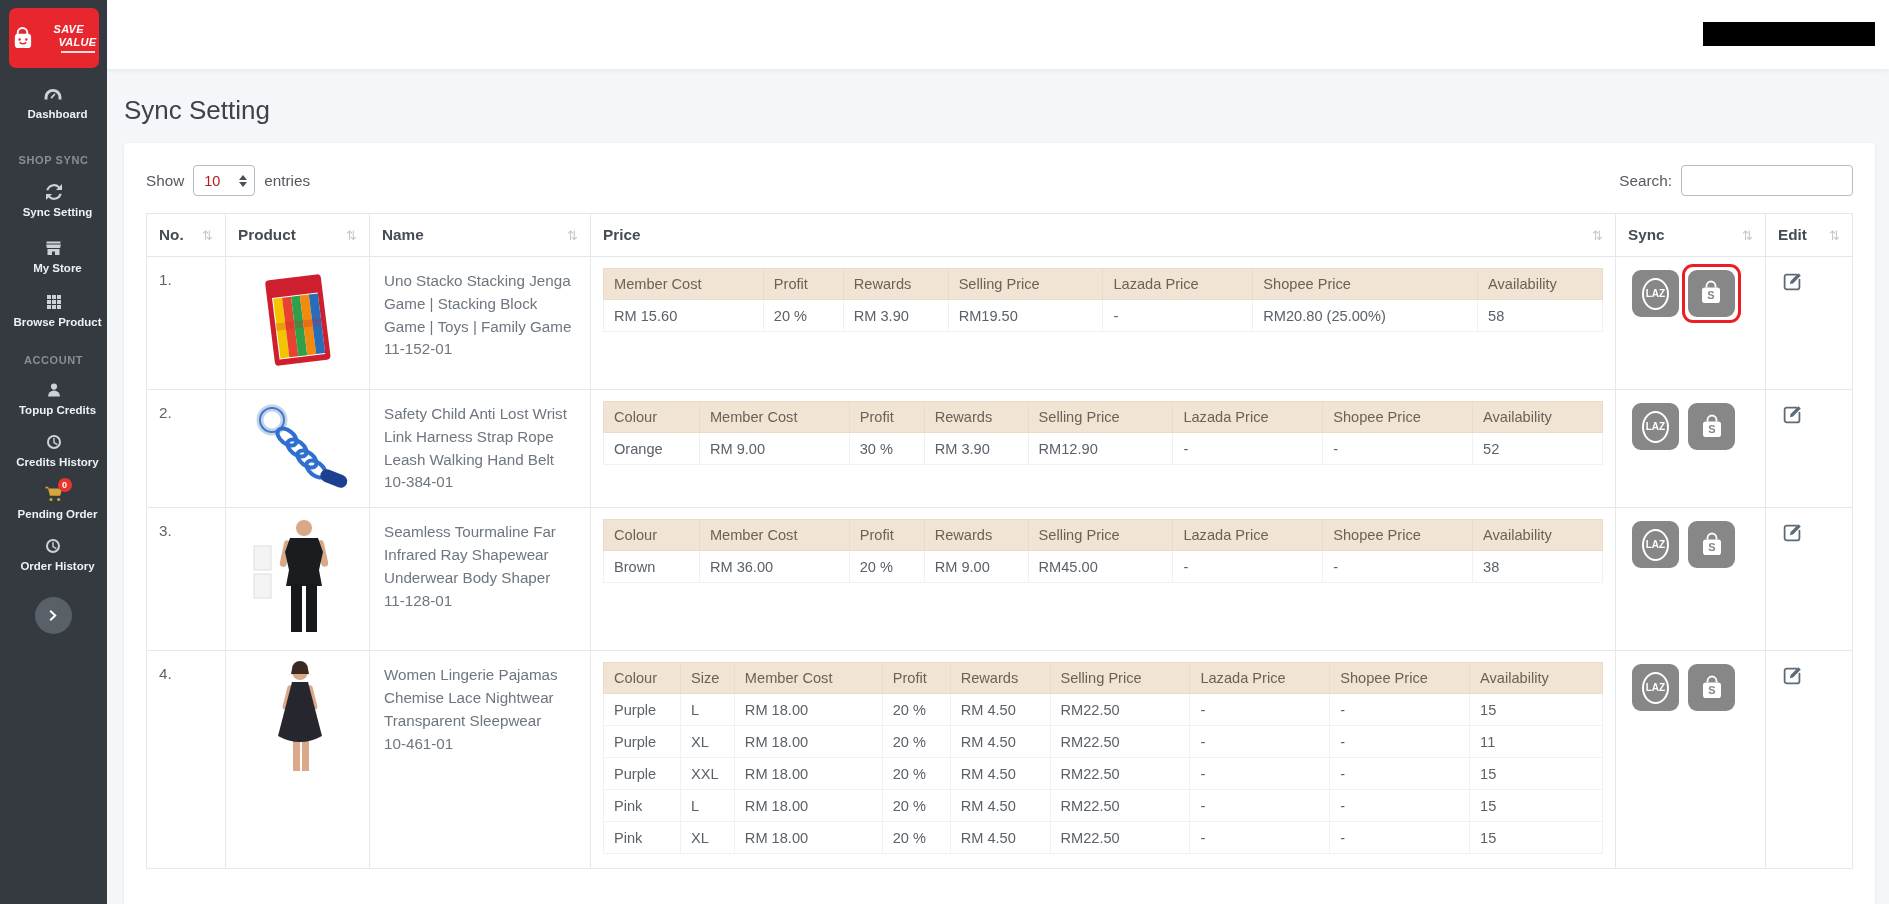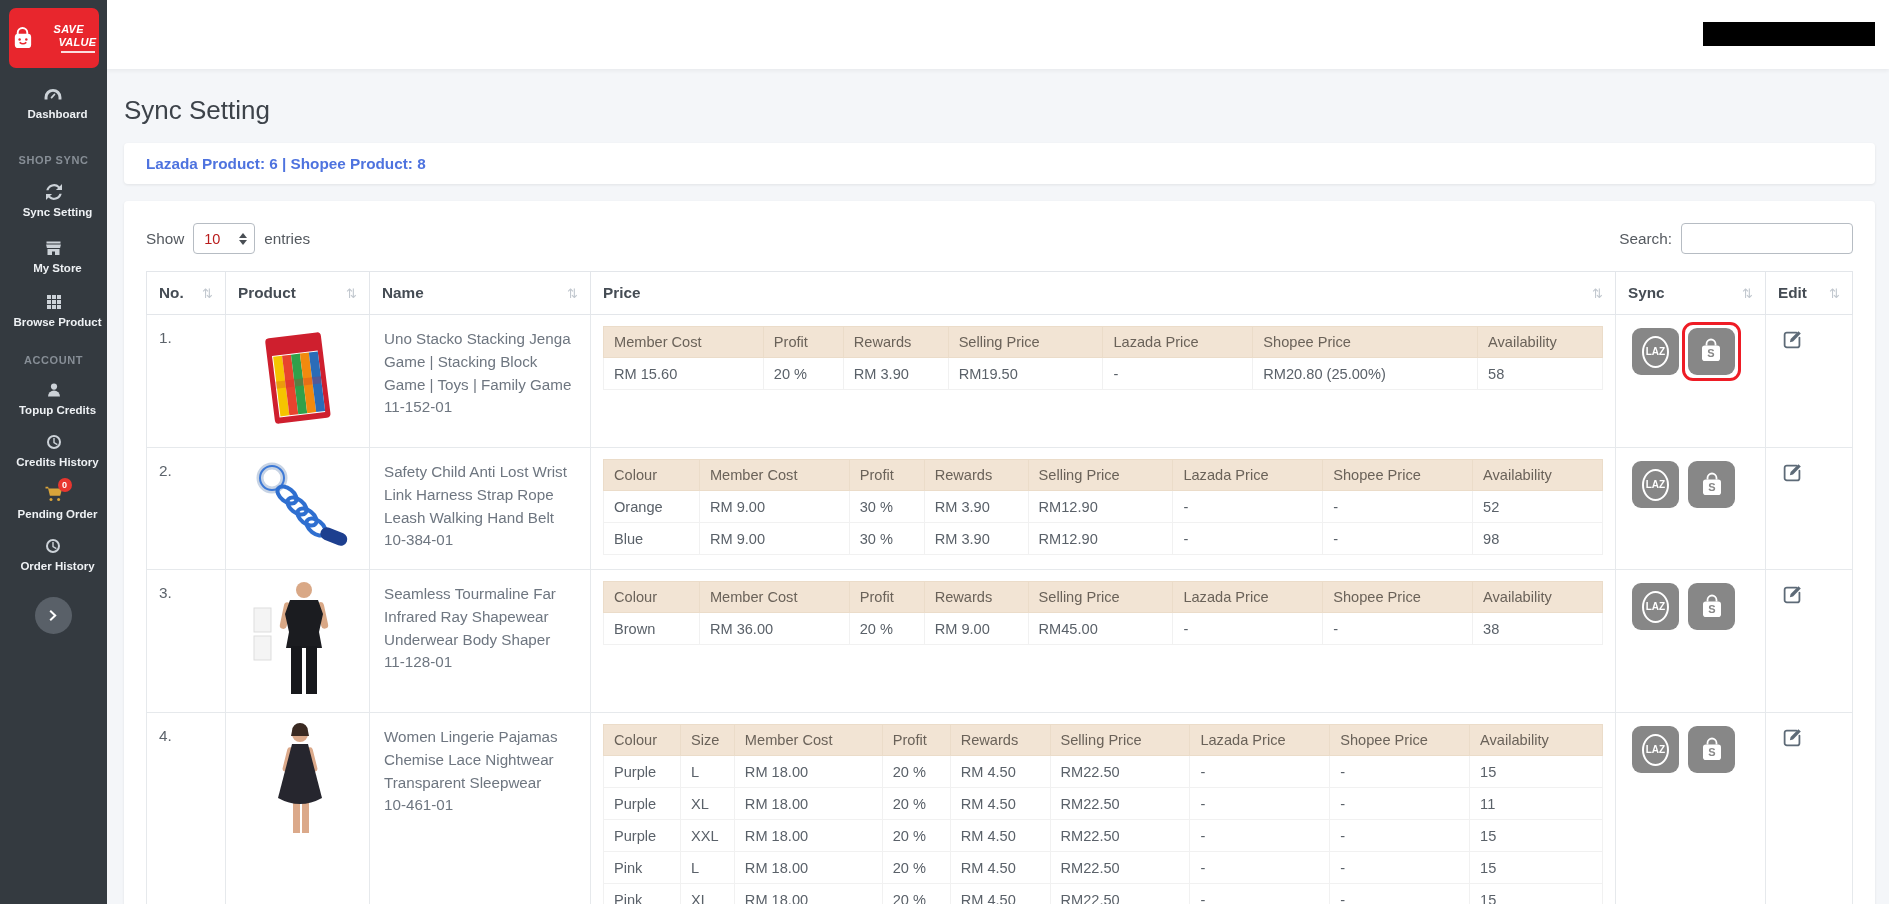--- a/index.html
+++ b/index.html
@@ -225,23 +225,20 @@
   </button>
 </aside>
 
 <header class="topbar">
   <div class="redacted-block"></div>
 </header>
 
 <main class="content">
   <h1 class="page-title">Sync Setting</h1>
 
-  <div class="summary-card">
-    <span>Lazada Product: 6 | Shopee Product: 8</span>
-  </div>
 
   <div class="main-card">
     <div class="controls-row">
       <div class="show-group">
         <span>Show</span>
         <div class="page-size-select">
           <span>10</span>
           <span class="stepper">
               <span class="up"></span>
               <span class="down"></span>
@@ -424,30 +421,20 @@
                   <tr>
                     <td>Orange</td>
                     <td>RM 9.00</td>
                     <td>30 %</td>
                     <td>RM 3.90</td>
                     <td>RM12.90</td>
                     <td>-</td>
                     <td>-</td>
                     <td>52</td>
                   </tr>
-                  <tr>
-                    <td>Blue</td>
-                    <td>RM 9.00</td>
-                    <td>30 %</td>
-                    <td>RM 3.90</td>
-                    <td>RM12.90</td>
-                    <td>-</td>
-                    <td>-</td>
-                    <td>98</td>
-                  </tr>
                 </tbody>
               </table>
             </td>
             <td class="cell-sync">
               <div class="sync-wrap">
                 <button class="sync-btn">
                   <span class="laz-circle">LAZ</span>
                 </button>
                 <button class="sync-btn">
                   <svg width="26" height="28" viewBox="0 0 26 28">

